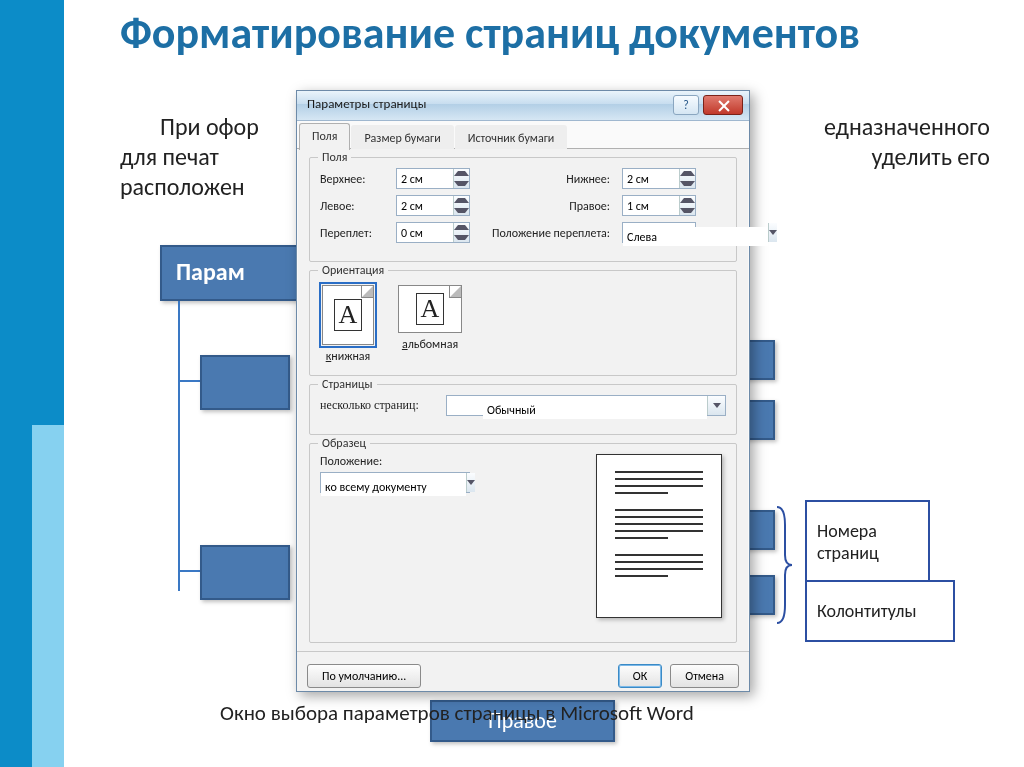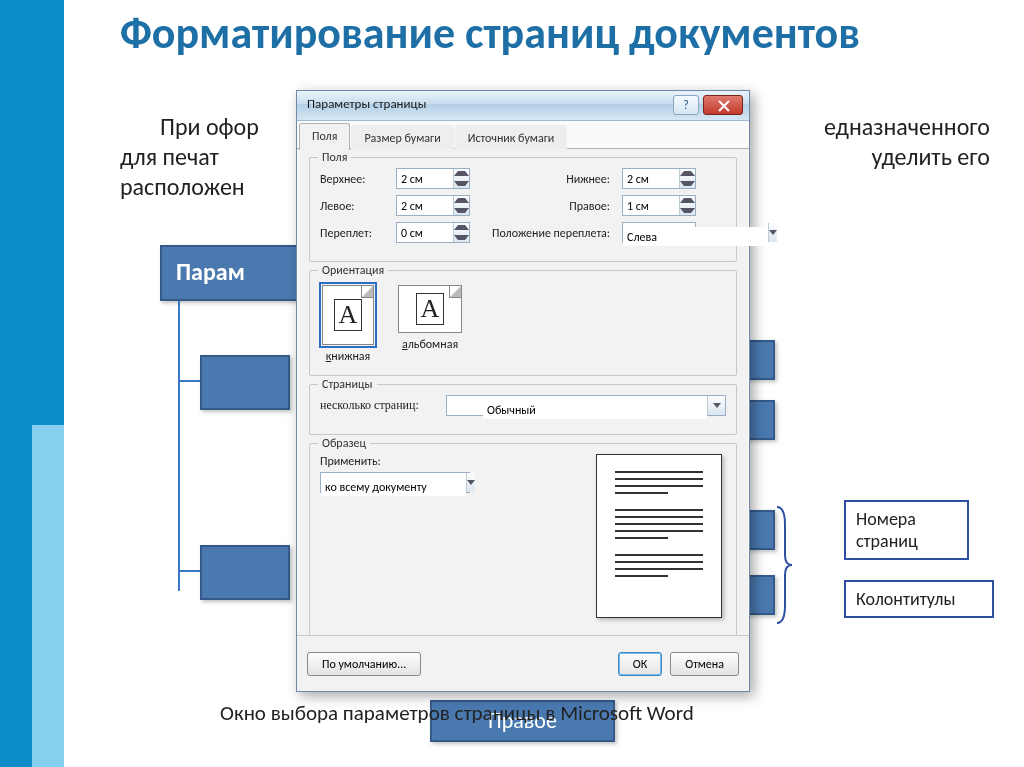--- a/index.html
+++ b/index.html
@@ -16,21 +16,21 @@
   .bg-sm1 { left: 200px; top: 355px; width: 90px; height: 55px; }
   .bg-sm2 { left: 200px; top: 545px; width: 90px; height: 55px; }
   .bg-r1 { left: 720px; top: 340px; width: 55px; height: 40px; }
   .bg-r2 { left: 720px; top: 400px; width: 55px; height: 40px; }
   .bg-r3 { left: 720px; top: 510px; width: 55px; height: 40px; }
   .bg-r4 { left: 720px; top: 575px; width: 55px; height: 40px; }
   .bg-pravoe { position: absolute; left: 430px; top: 700px; width: 185px; height: 42px; background: #4a79b0; border: 2px solid #335a8a; color: #fff; font-size: 22px; text-align: center; line-height: 38px; box-shadow: 2px 2px 4px rgba(0,0,0,.25); }
 
   .org-line { position: absolute; background: #3a78c4; }
 
-  .side-box { position: absolute; border: 2px solid #2c4fa2; background: #fff; padding: 6px 10px; font-size: 18px; color: #222; margin-left: 39px; }
+  .side-box { position: absolute; border: 2px solid #2c4fa2; background: #fff; padding: 18px 10px; font-size: 18px; color: #222; }
   .brace { position: absolute; left: 775px; top: 505px; width: 18px; height: 120px; }
   .brace svg { width: 100%; height: 100%; }
 
   .caption { position: absolute; left: 220px; top: 700px; font-size: 21px; color: #222; }
 
   
   .dialog { position: absolute; left: 296px; top: 90px; width: 454px; height: 602px; background: #f2f2f2; border: 1px solid #6d8aa8; box-shadow: 0 0 0 1px rgba(255,255,255,.5) inset, 4px 4px 12px rgba(0,0,0,.35); }
   .titlebar { height: 30px; background: linear-gradient(#eaf4fb, #c7ddef 45%, #b3cfe6 46%, #d6e7f4); border-bottom: 1px solid #9fb7cf; position: relative; }
   .titlebar .title { position: absolute; left: 10px; top: 5px; font-size: 13px; color: #1a1a1a; }
   .titlebar .btn-close { position: absolute; right: 6px; top: 4px; width: 40px; height: 20px; background: linear-gradient(#e07a6e, #c1392b); border: 1px solid #7a2218; border-radius: 3px; }
@@ -64,21 +64,21 @@
   .page-ico { width: 52px; height: 60px; border: 1px solid #888; background: #fff; position: relative; display: flex; align-items: center; justify-content: center; margin-bottom: 4px; }
   .page-ico .fold { position: absolute; right: 0; top: 0; width: 12px; height: 12px; background: linear-gradient(135deg, #fff 49%, #bbb 51%); border-left: 1px solid #888; border-bottom: 1px solid #888; }
   .page-ico .letter { font-family: 'Times New Roman', serif; font-size: 26px; border: 1px solid #333; padding: 0 4px; }
   .page-ico.land { width: 64px; height: 48px; }
   .opt.selected .page-ico { outline: 2px solid #2a6ec6; outline-offset: 1px; }
 
   .preview { border: 1px solid #333; background: #fff; width: 126px; height: 164px; box-shadow: 2px 2px 4px rgba(0,0,0,.25); margin-left: auto; margin-right: 4px; padding: 16px 18px; }
   .preview .pline { height: 2px; background: #333; margin-bottom: 5px; }
   .preview .pgap { height: 10px; }
 
-  .dlg-footer { position: absolute; bottom: 0; left: 0; right: 0; height: 56px; border-top: 1px solid #c8c8c8; display: flex; align-items: center; padding: 0 10px; gap: 8px; background: #f2f2f2; }
+  .dlg-footer { position: absolute; bottom: 0; left: 0; right: 0; height: 40px; border-top: 1px solid #c8c8c8; display: flex; padding: 12px 10px; gap: 8px; background: #f2f2f2; }
   .btn { height: 24px; padding: 0 14px; font-size: 12px; border: 1px solid #8a8a8a; border-radius: 3px; background: linear-gradient(#fdfdfd,#e3e3e3); cursor: pointer; }
   .btn.primary { border: 1px solid #3a8ac6; box-shadow: 0 0 0 1px #7ab8e8 inset; }
   .spacer { flex: 1; }
 </style>
 </head>
 <body>
 
 <div class="left-band"></div>
 <div class="left-band2"></div>
 <div class="left-band3"></div>
@@ -239,21 +239,21 @@
               <span class="tri-dn"></span>
             </div>
         </div>
       </div>
     </div>
 
     <div class="group" style="height:200px;">
       <div class="group-label">Образец</div>
       <div style="display:flex; gap:10px;">
         <div style="width:160px;">
-          <div style="margin-bottom:4px;">Применить:</div>
+          <div style="margin-bottom:4px;">Положение:</div>
           <div class="combo" style="width:150px;">
             <input value="ко всему документу" style="">
             <div class="dd">
                 <span class="tri-dn"></span>
               </div>
           </div>
         </div>
         <div class="preview">
           <div class="pline"></div>
             <div class="pline"></div>

